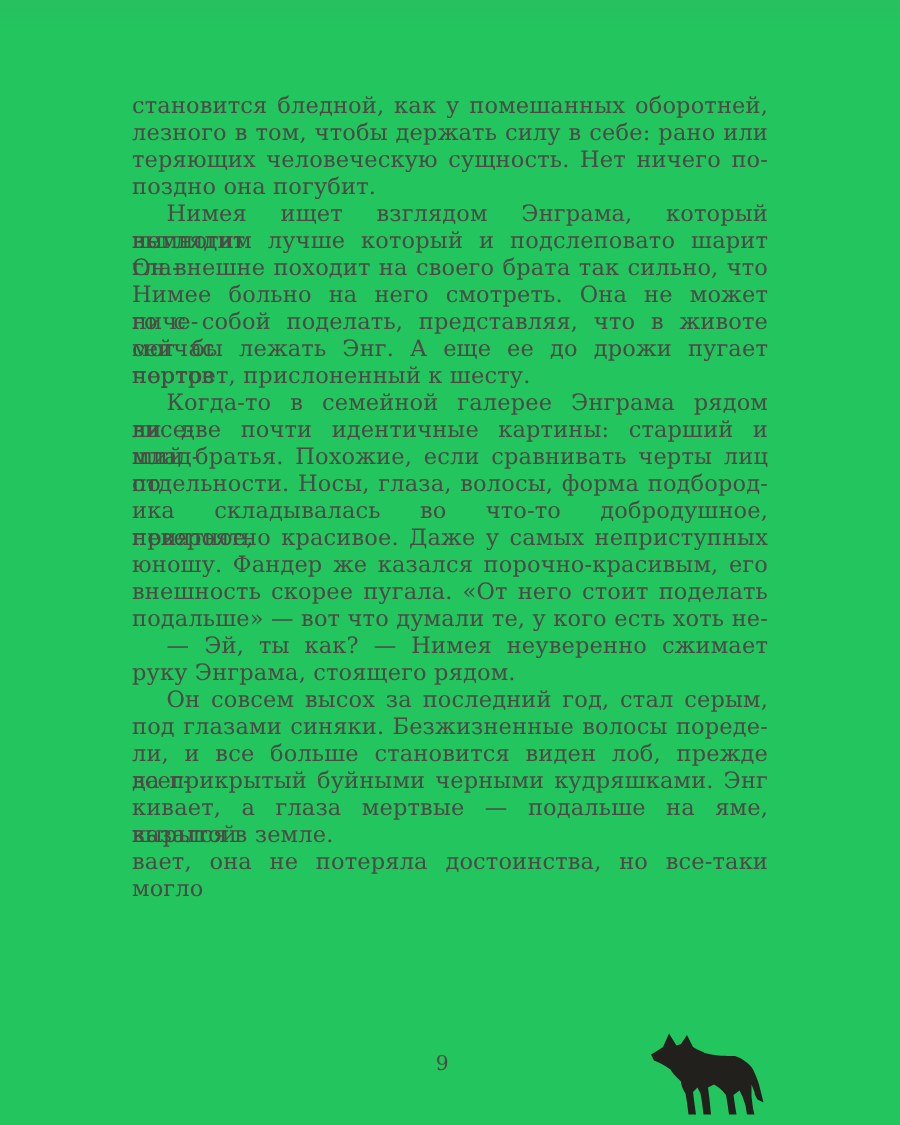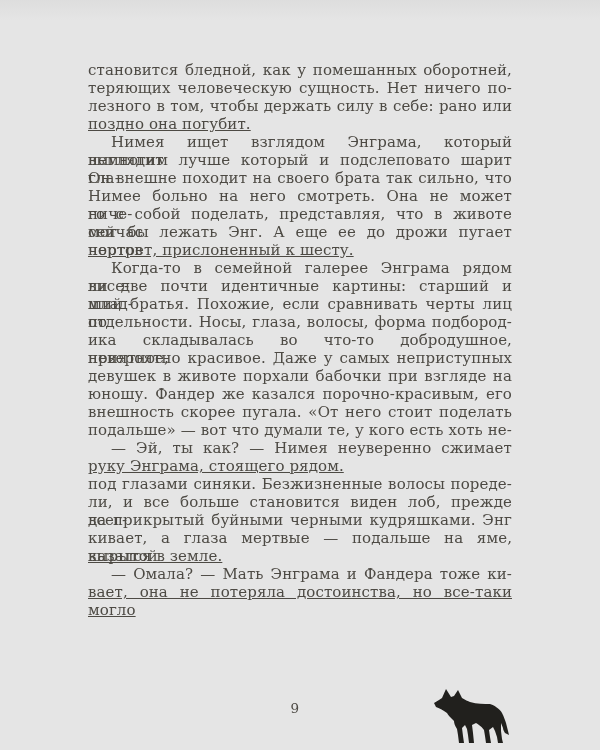--- a/index.html
+++ b/index.html
@@ -32,21 +32,20 @@
   .line {
     font-size: 15px;
     line-height: 18px;
     height: 18px;
     text-align: justify;
     text-align-last: justify;
     letter-spacing: 0.1px;
   }
   .line.last {
     text-align-last: left;
-    text-decoration: underline;
   }
   .line.indent {
     text-indent: 23px;
   }
   .footer {
     position: absolute;
     left: 88px;
     top: 698px;
     width: 414px;
     text-align: center;
@@ -57,52 +56,51 @@
   }
   .wolf {
     position: absolute;
     left: 432px;
     top: 687px;
   }
 </style>
 </head>
 <body>
 
-<div class="page" style="background: #e5e5e5; color: rgb(77, 74, 68);">
+<div class="page" style="background: #22c55e; color: rgb(77, 74, 68);">
 
   <div class="text-block" id="text-block">
       <div class="line">становится бледной, как у помешанных оборотней,</div>
+      <div class="line">лезного в том, чтобы держать силу в себе: рано или</div>
       <div class="line">теряющих человеческую сущность. Нет ничего по-</div>
-      <div class="line">лезного в том, чтобы держать силу в себе: рано или</div>
       <div class="line last">поздно она погубит.</div>
       <div class="line indent">Нимея ищет взглядом Энграма, который выглядит</div>
       <div class="line">немногим лучше который и подслеповато шарит гла-</div>
       <div class="line">Он внешне походит на своего брата так сильно, что</div>
       <div class="line">Нимее больно на него смотреть. Она не может ниче-</div>
       <div class="line">го с собой поделать, представляя, что в животе сейчас</div>
       <div class="line">мог бы лежать Энг. А еще ее до дрожи пугает чертов</div>
       <div class="line last">портрет, прислоненный к шесту.</div>
       <div class="line indent">Когда-то в семейной галерее Энграма рядом висе-</div>
       <div class="line">ли две почти идентичные картины: старший и млад-</div>
       <div class="line">ший братья. Похожие, если сравнивать черты лиц по</div>
       <div class="line">отдельности. Носы, глаза, волосы, форма подбород-</div>
       <div class="line">ика складывалась во что-то добродушное, приятное,</div>
       <div class="line">невероятно красивое. Даже у самых неприступных</div>
-      <div class="line">девушек в животе порхали бабочки при взгляде на</div>
       <div class="line">юношу. Фандер же казался порочно-красивым, его</div>
       <div class="line">внешность скорее пугала. «От него стоит поделать</div>
       <div class="line">подальше» — вот что думали те, у кого есть хоть не-</div>
       <div class="line indent">— Эй, ты как? — Нимея неуверенно сжимает</div>
       <div class="line last">руку Энграма, стоящего рядом.</div>
+      <div class="line indent">Он совсем высох за последний год, стал серым,</div>
       <div class="line">под глазами синяки. Безжизненные волосы пореде-</div>
       <div class="line">ли, и все больше становится виден лоб, прежде всег-</div>
       <div class="line">да прикрытый буйными черными кудряшками. Энг</div>
       <div class="line">кивает, а глаза мертвые — подальше на яме, вырытой</div>
       <div class="line last">казался в земле.</div>
-      <div class="line indent">— Омала? — Мать Энграма и Фандера тоже ки-</div>
       <div class="line last">вает, она не потеряла достоинства, но все-таки могло</div>
     </div>
 
   <div class="footer">
     <span class="page-number">9</span>
   </div>
 
   <svg class="wolf" width="82" height="58" viewBox="0 0 82 58" aria-hidden="true">
     <path id="wolf-path" d="M2,16
          L7,13 L10,11

